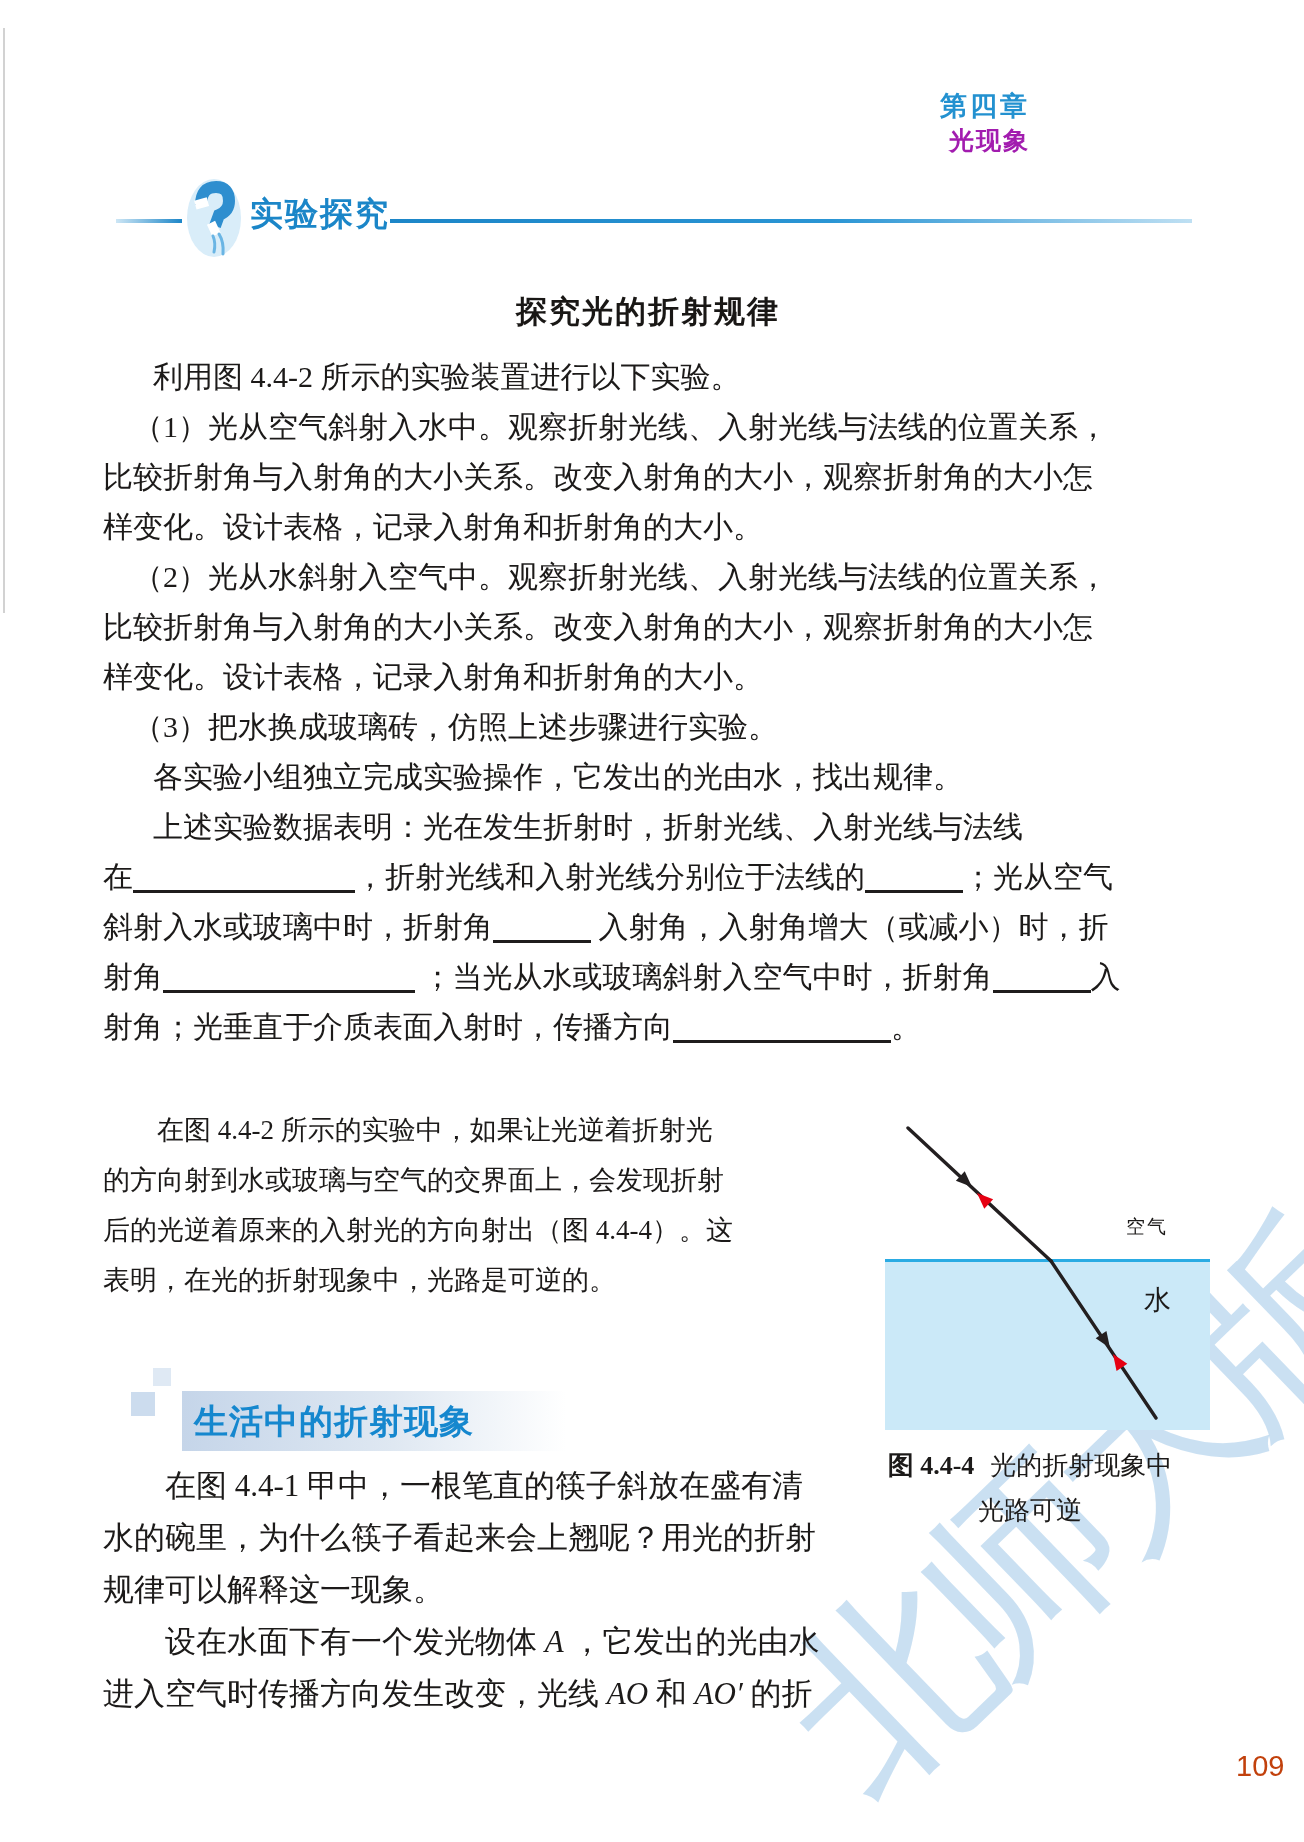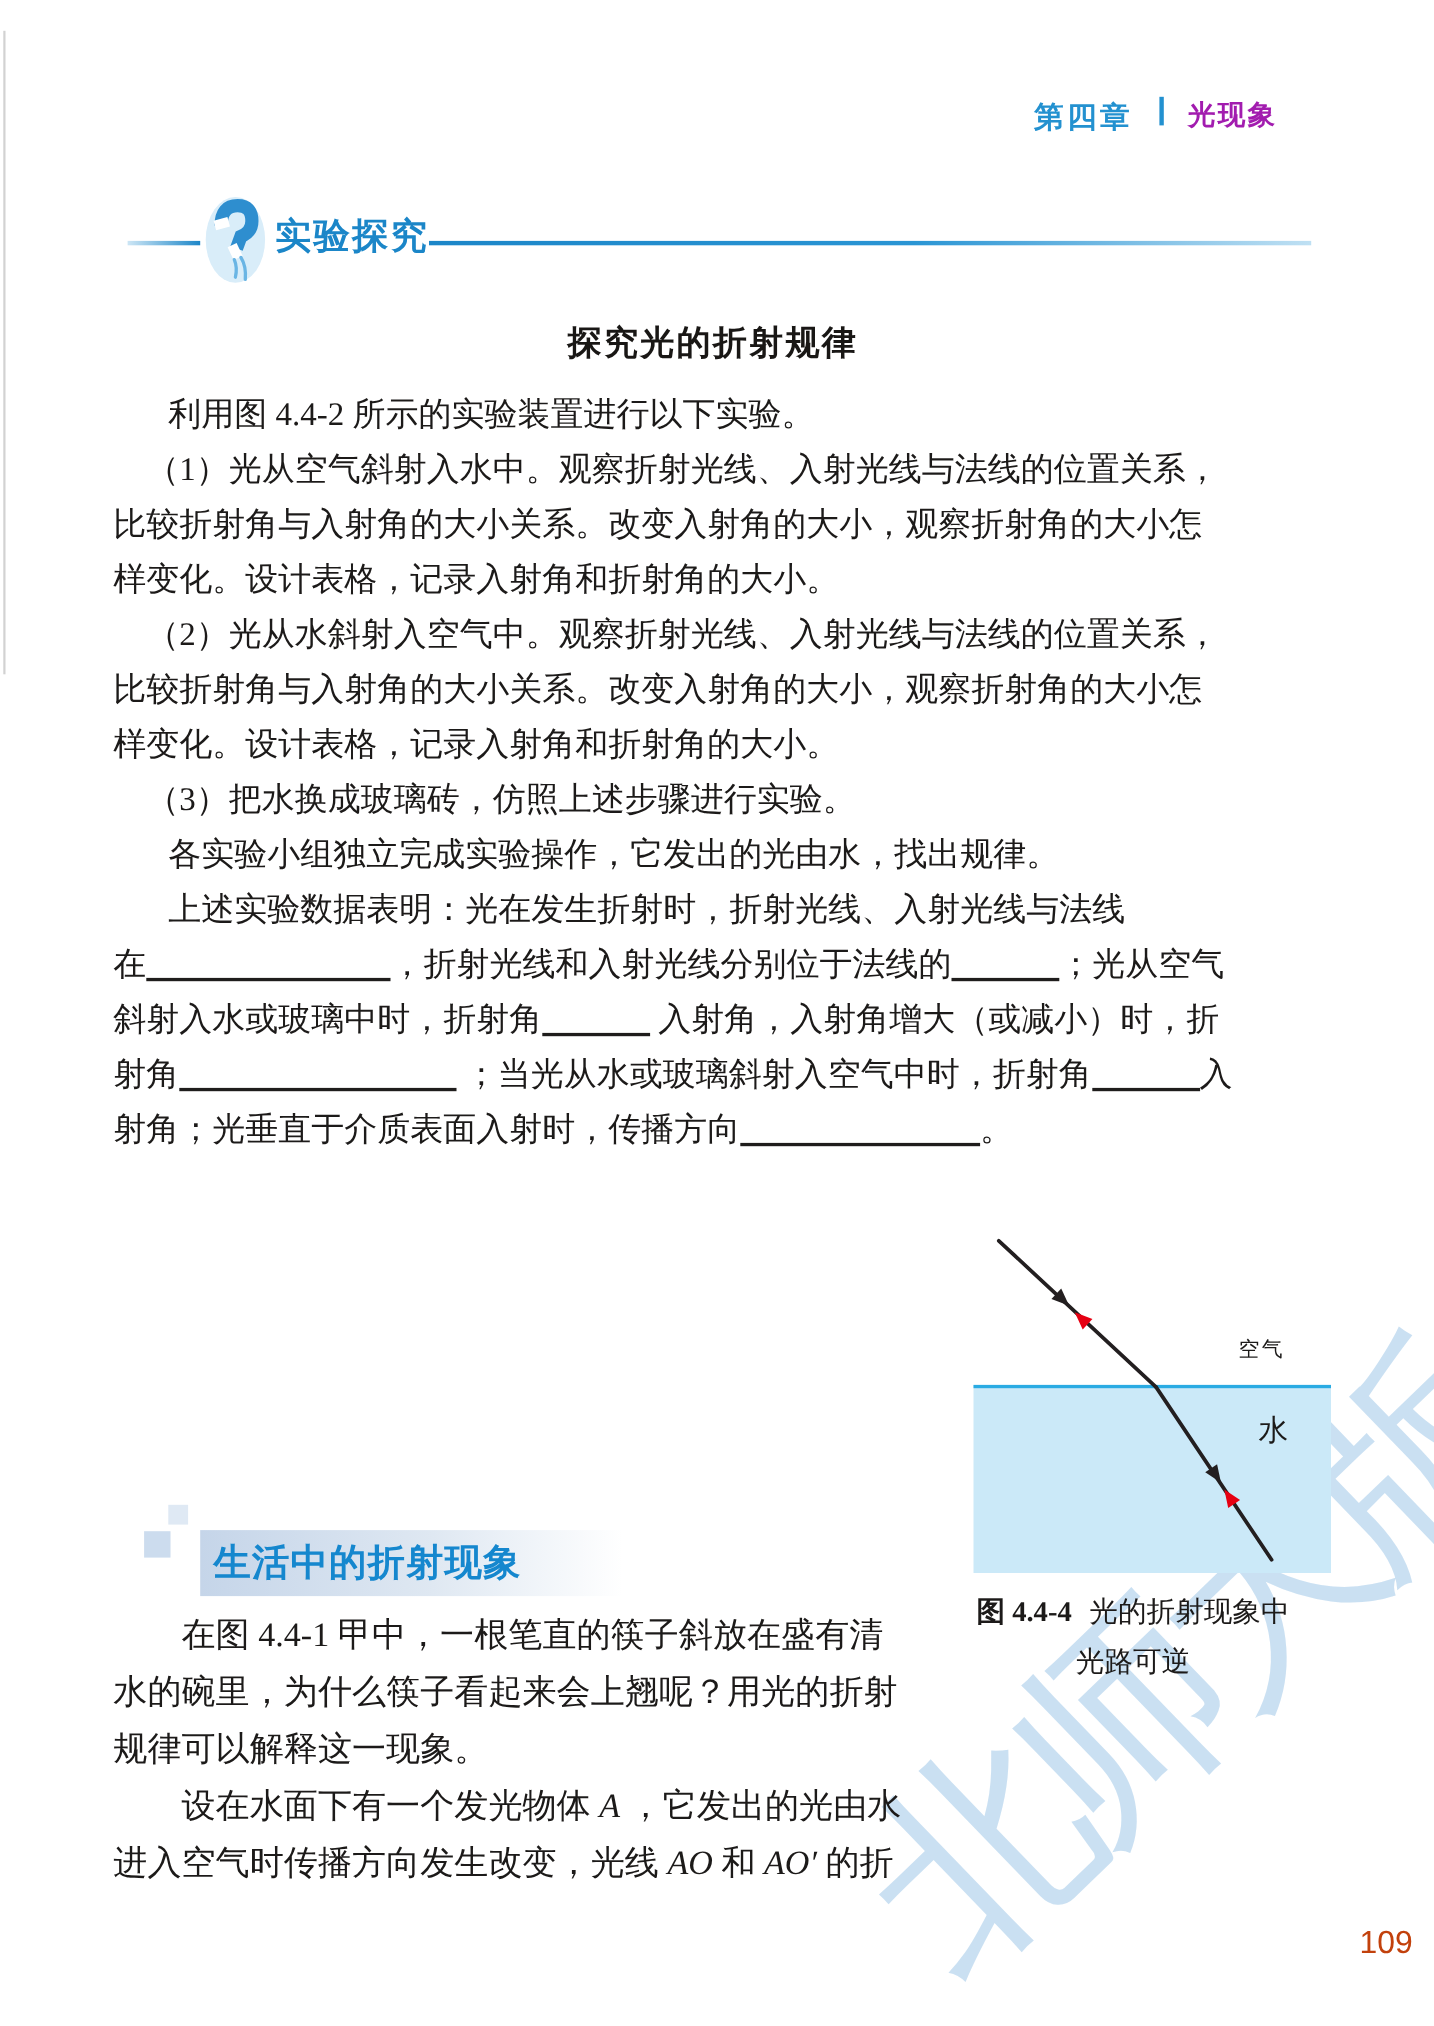--- a/index.html
+++ b/index.html
@@ -6,22 +6,22 @@
   .page{position:relative;width:1304px;height:1842px;background:#ffffff;overflow:hidden;
         font-family:"Liberation Serif","DejaVu Serif",serif;color:#1c1a19;}
   .abs{position:absolute;}
   .edge-line{left:3px;top:28px;width:2px;height:585px;background:#d2d2d2;}
 
   
   .wm{position:absolute;font-size:195px;line-height:195px;color:rgba(158,199,231,0.55);
       transform:rotate(-44deg);font-family:"Liberation Serif",serif;z-index:0;}
 
   
-  .pg-header{left:940px;top:88px;height:32px;display:flex;align-items:flex-start;z-index:2;
-             font-family:"Liberation Sans","DejaVu Sans",sans-serif;}
+  .pg-header{left:940px;top:88px;height:32px;display:flex;align-items:flex-end;z-index:2;
+             font-family:"Liberation Sans","DejaVu Sans",sans-serif;flex-direction:column;}
   .chap{font-size:27px;font-weight:bold;color:#2391d0;letter-spacing:3px;}
   .hdiv{width:4px;height:26px;background:#2391d0;margin:0 22px 0 24px;}
   .sect{font-size:25px;font-weight:bold;color:#a21caf;letter-spacing:2px;}
 
   
   .bline-l{left:116px;top:219px;width:66px;height:4px;
            background:linear-gradient(to left,#1c86c8,#cde6f5);z-index:2;}
   .bline-r{left:390px;top:219px;width:802px;height:4px;
            background:linear-gradient(to right,#1c86c8 0%,#2a95d4 55%,#bfe0f3 100%);z-index:2;}
   .bicon{left:186px;top:176px;z-index:2;}
@@ -121,20 +121,26 @@
       <span>斜射入水或玻璃中时，折射角</span><span class="blank" style="width:98px"></span><span> 入射角，入射角增大（或减小）时，折</span>
     </div>
     <div class="line">
       <span>射角</span><span class="blank" style="width:252px"></span><span> ；当光从水或玻璃斜射入空气中时，折射角</span><span class="blank" style="width:98px"></span><span>入</span>
     </div>
     <div class="line">
       <span>射角；光垂直于介质表面入射时，传播方向</span><span class="blank" style="width:218px"></span><span>。</span>
     </div>
   </div>
 
+  <div class="abs block2">
+    <div class="b2line ind2b">在图 4.4-2 所示的实验中，如果让光逆着折射光</div>
+    <div class="b2line">的方向射到水或玻璃与空气的交界面上，会发现折射</div>
+    <div class="b2line">后的光逆着原来的入射光的方向射出（图 4.4-4）。这</div>
+    <div class="b2line">表明，在光的折射现象中，光路是可逆的。</div>
+  </div>
 
   <div class="abs figure">
     <div class="water"></div>
     <svg class="rays" width="395" height="352" viewBox="0 0 395 352">
       <line x1="48" y1="28" x2="191" y2="161" stroke-width="3.4" stroke-linecap="round" stroke="#231f20"></line>
       <line x1="191" y1="161" x2="296" y2="318" stroke-width="3.4" stroke-linecap="round" stroke="#231f20"></line>
       <polygon points="0,0 -16,-6.5 -16,6.5" transform="translate(112,87) rotate(43)" fill="#231f20"></polygon>
       <polygon points="0,0 -16,-6.5 -16,6.5" transform="translate(117,93) rotate(223)" fill="#e60012"></polygon>
       <polygon points="0,0 -16,-6.5 -16,6.5" transform="translate(250,248) rotate(56)" fill="#231f20"></polygon>
       <polygon points="0,0 -16,-6.5 -16,6.5" transform="translate(253,254) rotate(236)" fill="#e60012"></polygon>

